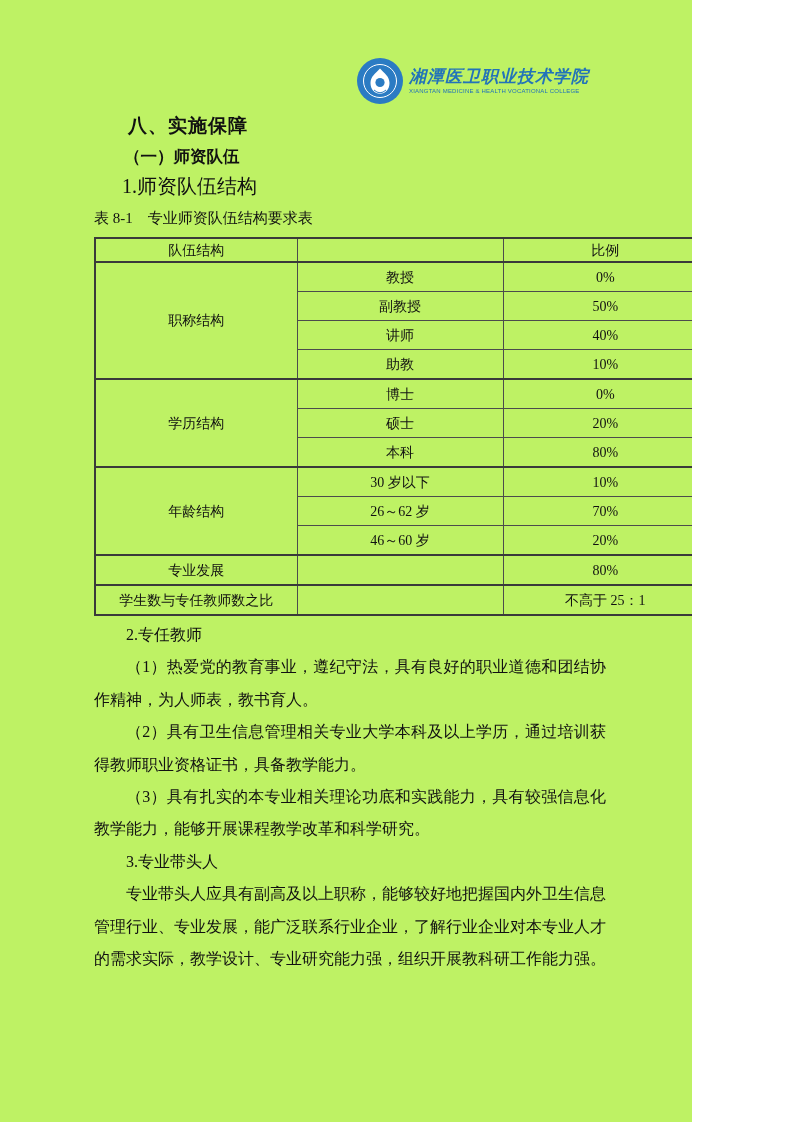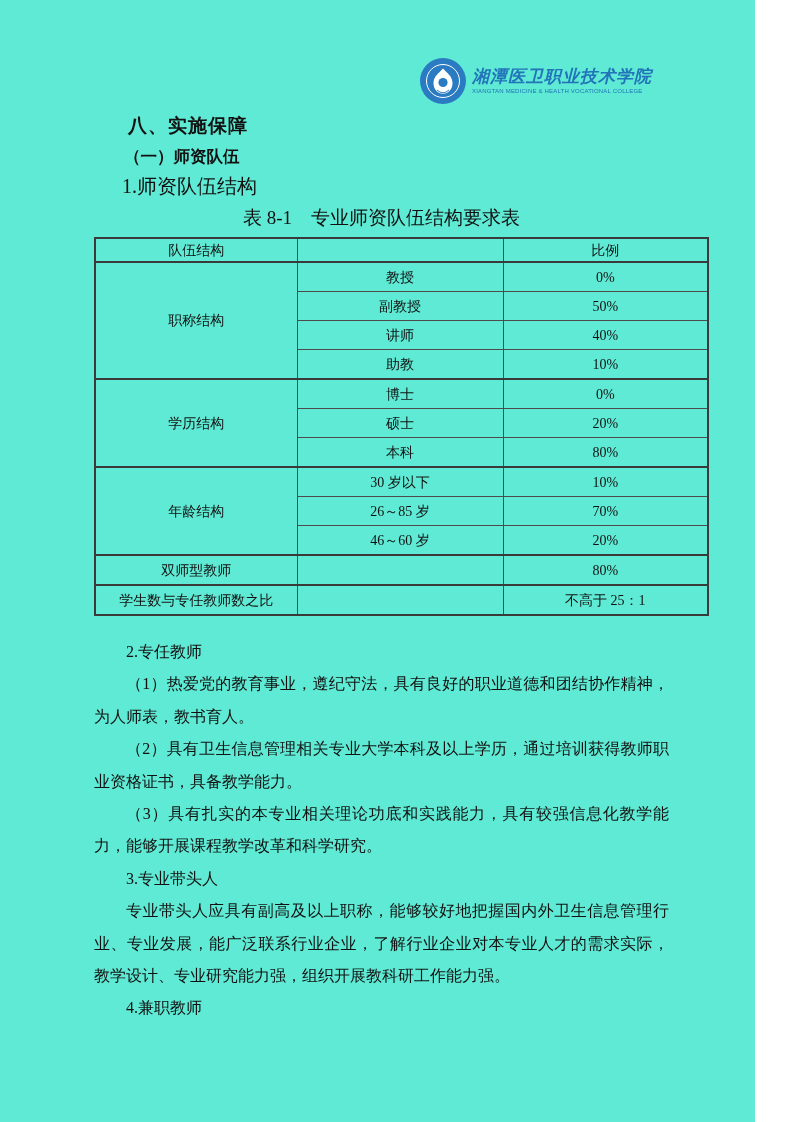--- a/index.html
+++ b/index.html
@@ -4,57 +4,57 @@
 <style>
   :root{ --brand:#2273b9; }
   html,body{margin:0;padding:0;background:#fff;}
   body{
     width:793px;height:1122px;
     font-family:"Liberation Serif","DejaVu Serif",serif;
     color:#111;
   }
   .page{
     box-sizing:border-box;
-    width:755px;height:1122px;
+    width:692px;height:1122px;
     padding:57px 86px 0 94px;
     overflow:hidden;
-    background:#5eead4;
+    background:#bef264;
   }
   
   .logo-row{display:flex;justify-content:flex-end;align-items:center;height:48px;padding-right:17px;}
   .emblem{width:48px;height:48px;flex:0 0 auto;}
   .logo-text{margin-left:5px;display:flex;flex-direction:column;justify-content:center;}
   .logo-zh{
     font-size:17px;font-weight:bold;font-style:italic;
     color:var(--brand);letter-spacing:1px;line-height:19px;white-space:nowrap;
   }
   .logo-en{
     font-size:6px;font-family:"Liberation Sans",sans-serif;
     color:var(--brand);letter-spacing:0.2px;line-height:8px;white-space:nowrap;margin-top:1px;
   }
   
   .h1{font-size:19px;font-weight:bold;margin:8px 0 6px;padding-left:34px;line-height:26px;letter-spacing:1px;}
   .h2{font-size:16.5px;font-weight:bold;margin:1px 0 0;padding-left:30px;line-height:23px;}
   .h3{font-size:20px;font-weight:normal;margin:7px 0 0;padding-left:28px;line-height:23px;}
-  .caption{font-size:19px;text-align:center;margin:9px 0 0;line-height:22px;}
+  .caption{font-size:15px;margin:9px 0 0;line-height:22px;}
   
   table.req{
     border-collapse:collapse;table-layout:fixed;
     width:613px;margin-top:8px;
     border:2px solid #3a3a3a;
   }
   table.req td{
     border:1px solid #4c4c4c;
     text-align:center;vertical-align:middle;
     font-size:14px;padding:0;height:28px;line-height:17px;
   }
   table.req thead td{height:22px;border-bottom:2px solid #3a3a3a;}
   table.req td.gtop{border-top:2px solid #3a3a3a;text-align:center;}
   
-  .body-text{margin-top:20px;}
+  .body-text{margin-top:3px;}
   .body-text p{
     margin:0;font-size:16px;line-height:32.4px;
     text-indent:2em;text-align:justify;
   }
 </style>
 </head>
 <body>
 
 <div class="page">
 
@@ -120,43 +120,42 @@
         <tr>
           <td>本科</td>
           <td>80%</td>
         </tr>
         <tr>
           <td rowspan="3" class="gtop">年龄结构</td>
           <td class="gtop">30 岁以下</td>
           <td class="gtop">10%</td>
         </tr>
         <tr>
-          <td>26～85 岁</td>
+          <td>26～62 岁</td>
           <td>70%</td>
         </tr>
         <tr>
           <td>46～60 岁</td>
           <td>20%</td>
         </tr>
         <tr>
-          <td rowspan="1" class="gtop">双师型教师</td>
+          <td rowspan="1" class="gtop">专业发展</td>
           <td class="gtop"></td>
           <td class="gtop">80%</td>
         </tr>
         <tr>
           <td rowspan="1" class="gtop">学生数与专任教师数之比</td>
           <td class="gtop"></td>
           <td class="gtop">不高于 25：1</td>
         </tr>
       </tbody>
   </table>
 
   <div class="body-text">
     <p>2.专任教师</p>
     <p>（1）热爱党的教育事业，遵纪守法，具有良好的职业道德和团结协作精神，为人师表，教书育人。</p>
     <p>（2）具有卫生信息管理相关专业大学本科及以上学历，通过培训获得教师职业资格证书，具备教学能力。</p>
     <p>（3）具有扎实的本专业相关理论功底和实践能力，具有较强信息化教学能力，能够开展课程教学改革和科学研究。</p>
     <p>3.专业带头人</p>
     <p>专业带头人应具有副高及以上职称，能够较好地把握国内外卫生信息管理行业、专业发展，能广泛联系行业企业，了解行业企业对本专业人才的需求实际，教学设计、专业研究能力强，组织开展教科研工作能力强。</p>
-    <p>4.兼职教师</p>
   </div>
 
 </div>
 
 </body></html>

